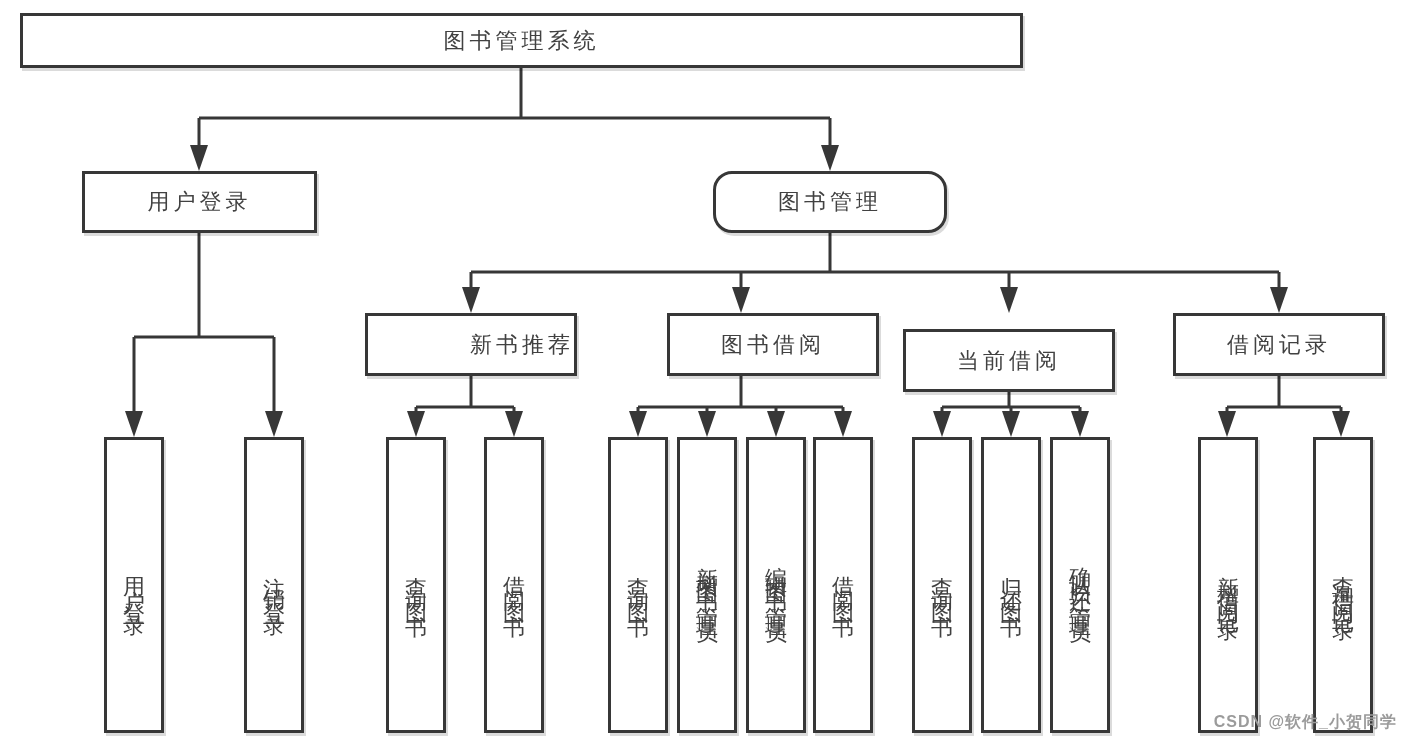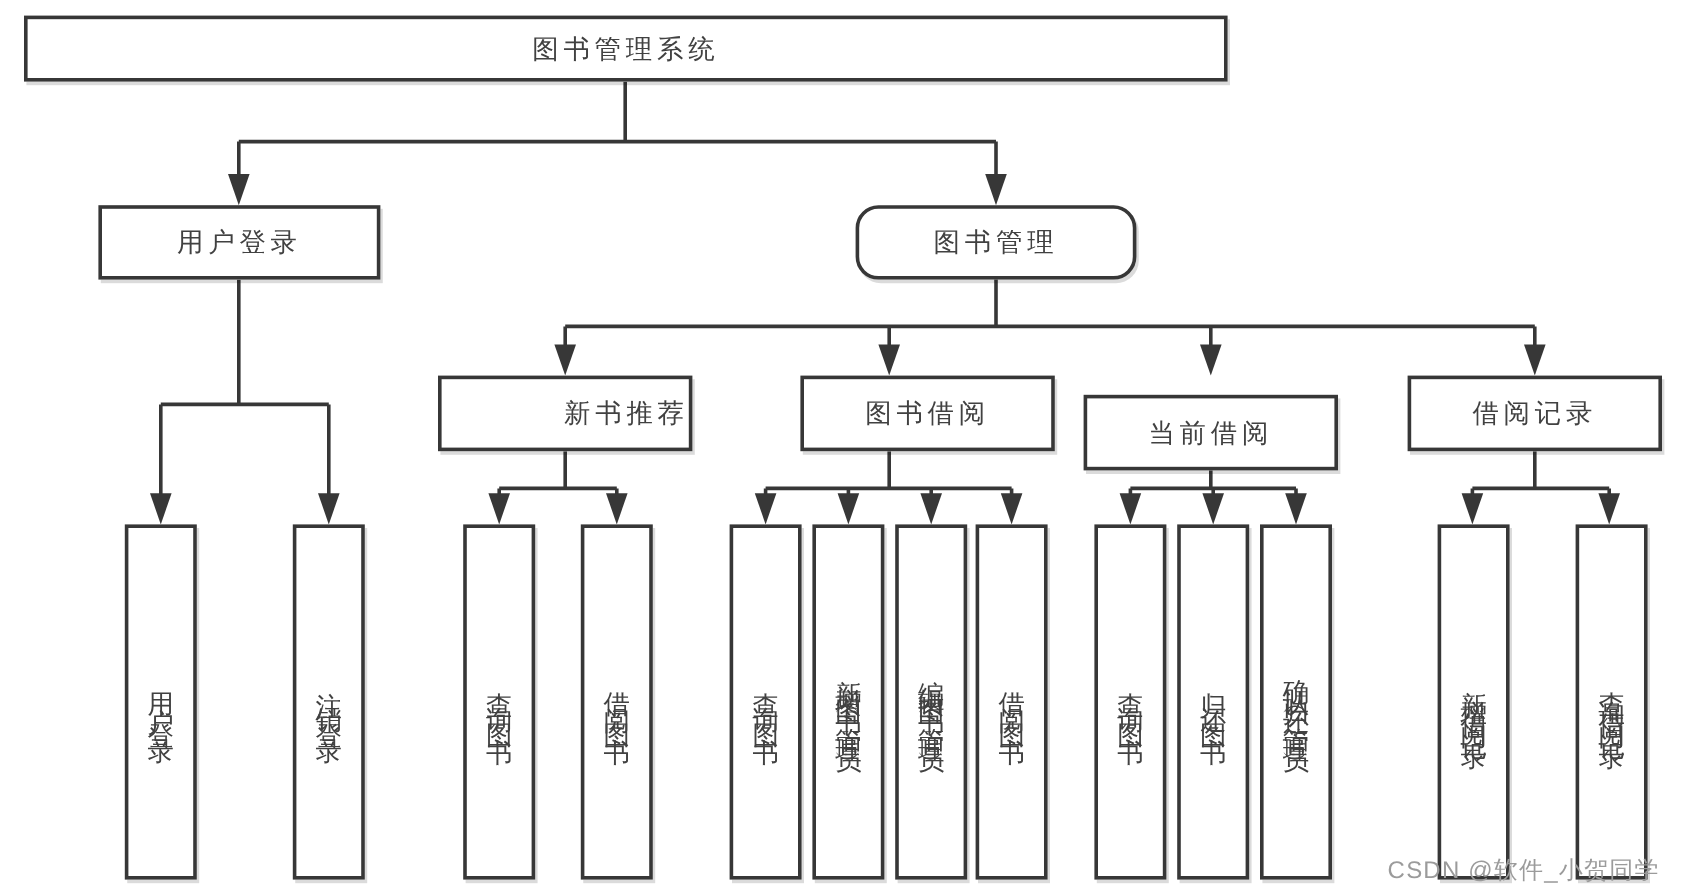--- a/index.html
+++ b/index.html
@@ -69,27 +69,28 @@
   .leaf-c2 { left: 677px; }
   .leaf-c3 { left: 746px; }
   .leaf-c4 { left: 813px; }
   .leaf-d1 { left: 912px; }
   .leaf-d2 { left: 981px; }
   .leaf-d3 { left: 1050px; }
   .leaf-e1 { left: 1198px; }
   .leaf-e2 { left: 1313px; }
   .watermark {
     position: absolute;
-    right: 22px;
+    right: 8px;
     top: 712px;
     z-index: 3;
-    font-size: 20px;
+    font-size: 16px;
     color: #9b9b9b;
     letter-spacing: 1px;
     white-space: nowrap;
+    font-weight: bold;
   }
 </style>
 </head>
 <body>
 
 <div class="stage">
 
   <svg class="connectors" viewBox="0 0 1405 747" xmlns="http://www.w3.org/2000/svg">
     <g stroke="#373737" stroke-width="3" fill="none">
       <path d="M521 68 V118 M199 118 H830 M199 118 V150 M830 118 V150"></path>

